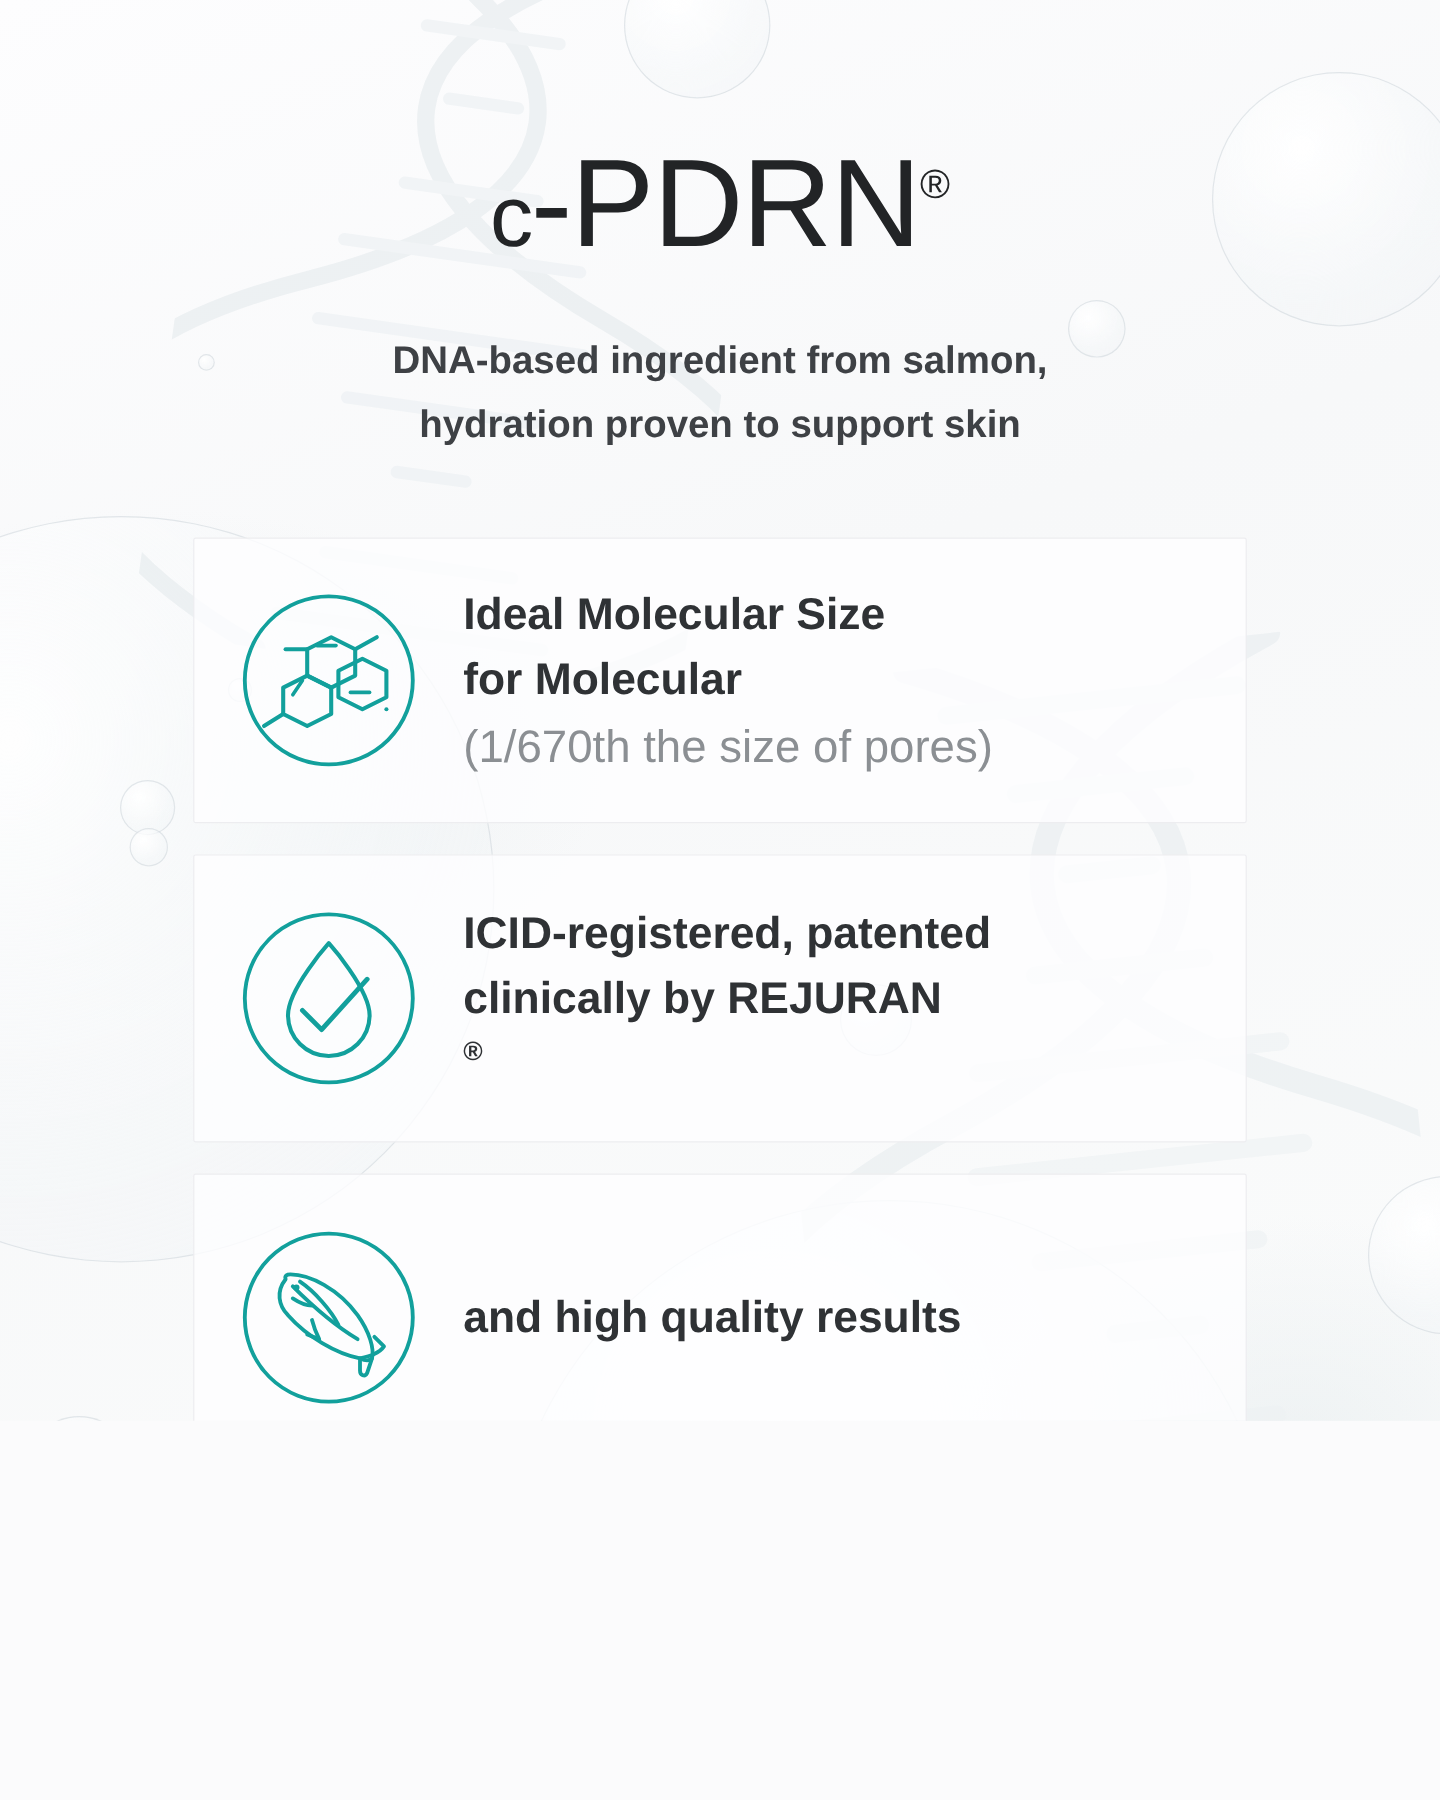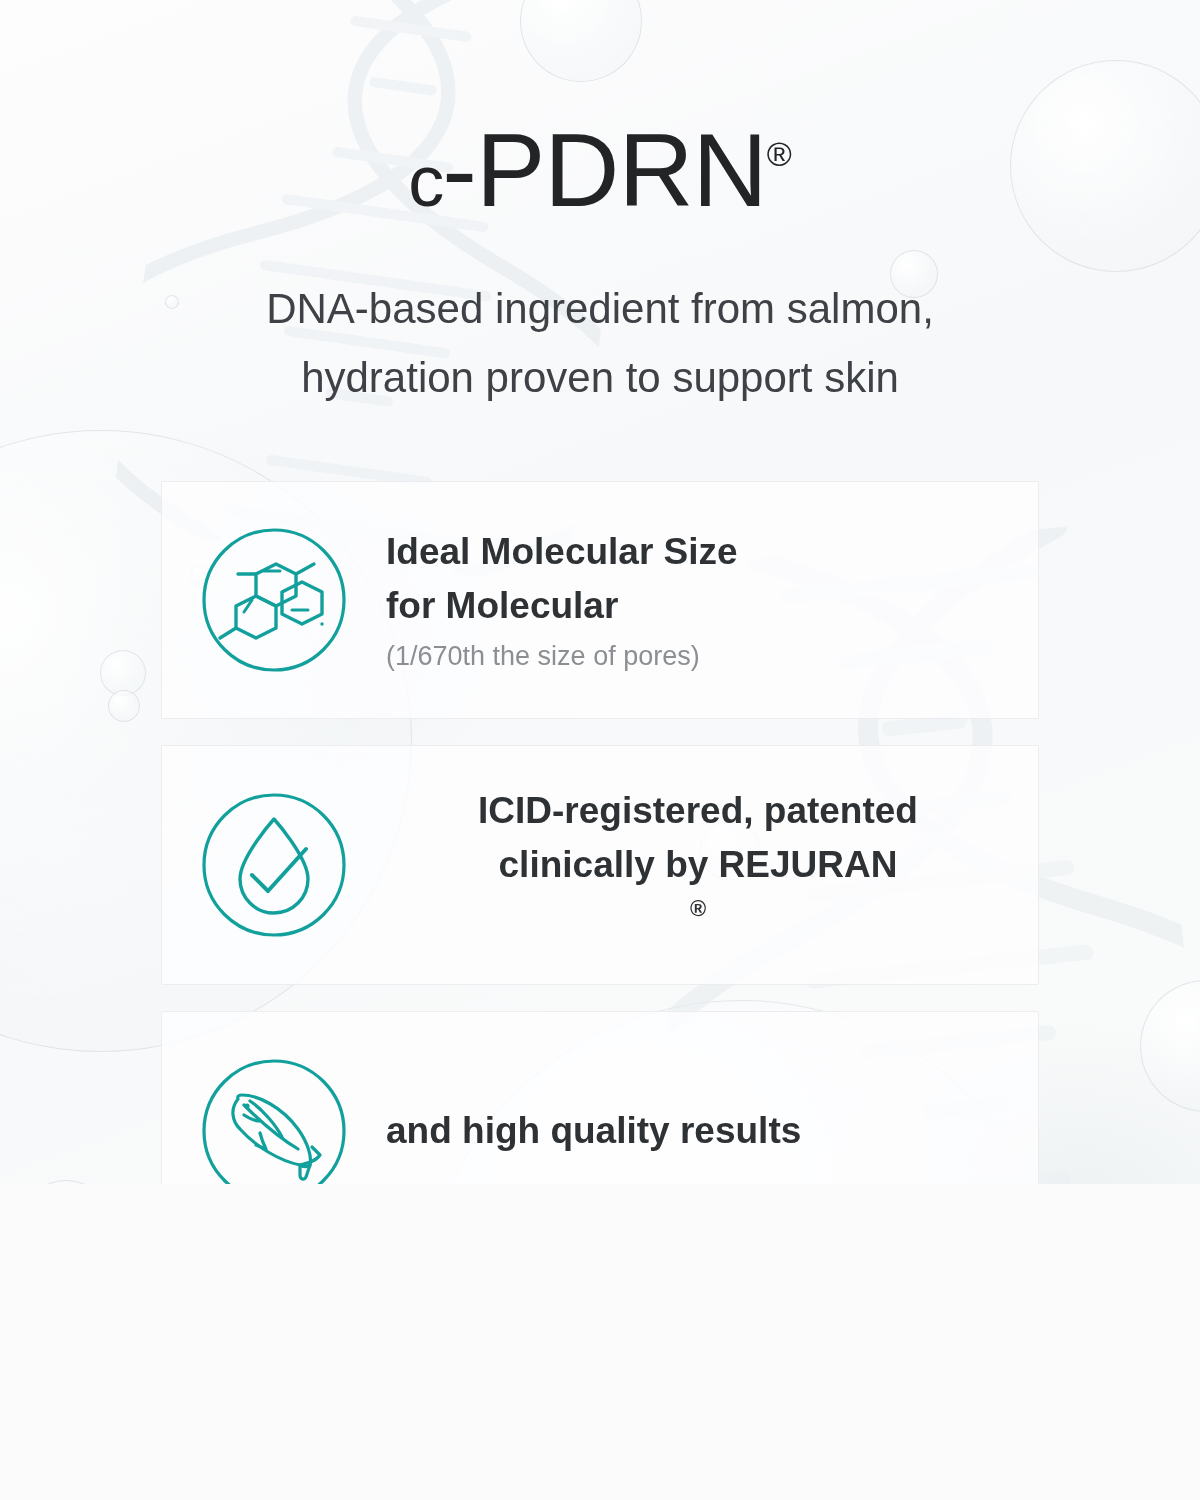--- a/index.html
+++ b/index.html
@@ -87,24 +87,24 @@
     letter-spacing: -2px;
   }
   .brand-title .reg {
     font-size: 34px;
     vertical-align: 40px;
     letter-spacing: 0;
   }
 
   .subtitle {
     margin-top: 52px;
-    font-size: 42px;
+    font-size: 32px;
     line-height: 1.65;
     color: #3e4145;
-    font-weight: 400;
+    font-weight: 700;
   }
   .subtitle span { display: block; }
 
   
   .cards {
     position: relative;
     margin: 0 auto;
     width: 878px;
     padding-top: 68px;
   }
@@ -113,21 +113,21 @@
     display: flex;
     align-items: center;
     box-sizing: border-box;
     background: rgba(254,254,255,0.80);
     border: 1px solid #ededf0;
     border-radius: 2px;
     padding: 0 28px 0 38px;
     margin-bottom: 26px;
   }
   .card-1 { height: 238px; }
-  .card-2 { height: 240px; text-align: center; }
+  .card-2 { height: 240px; }
   .card-3 { height: 240px; margin-bottom: 0; }
 
   .icon-wrap {
     flex: 0 0 auto;
     width: 148px;
     height: 148px;
     display: flex;
     align-items: center;
     justify-content: center;
   }
@@ -144,21 +144,21 @@
     font-weight: 700;
   }
   .card-title span { display: block; }
   .card-title .reg-sm {
     display: inline;
     font-size: 22px;
     vertical-align: 14px;
   }
   .card-sub {
     margin-top: 6px;
-    font-size: 27px;
+    font-size: 38px;
     line-height: 1.3;
     color: #8b8f93;
     font-weight: 400;
   }
 </style>
 </head>
 <body>
 
 <div id="page">
 

